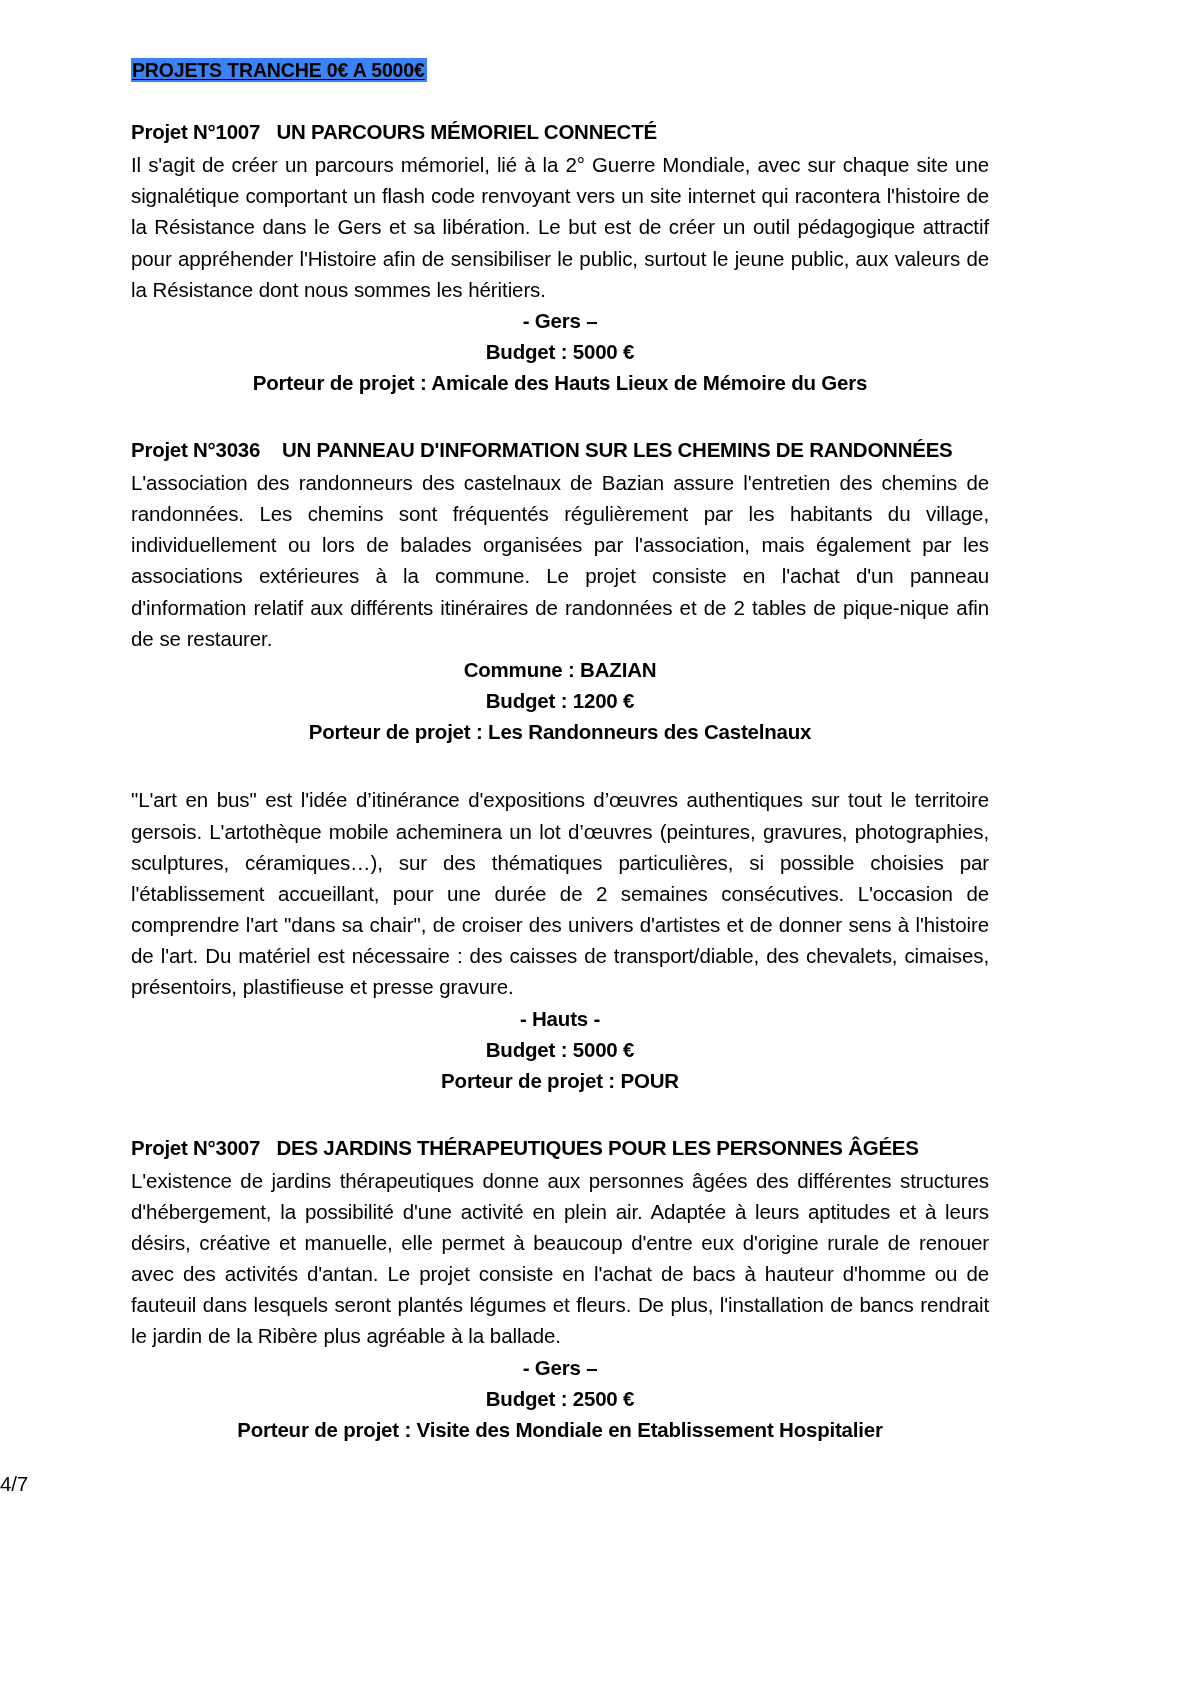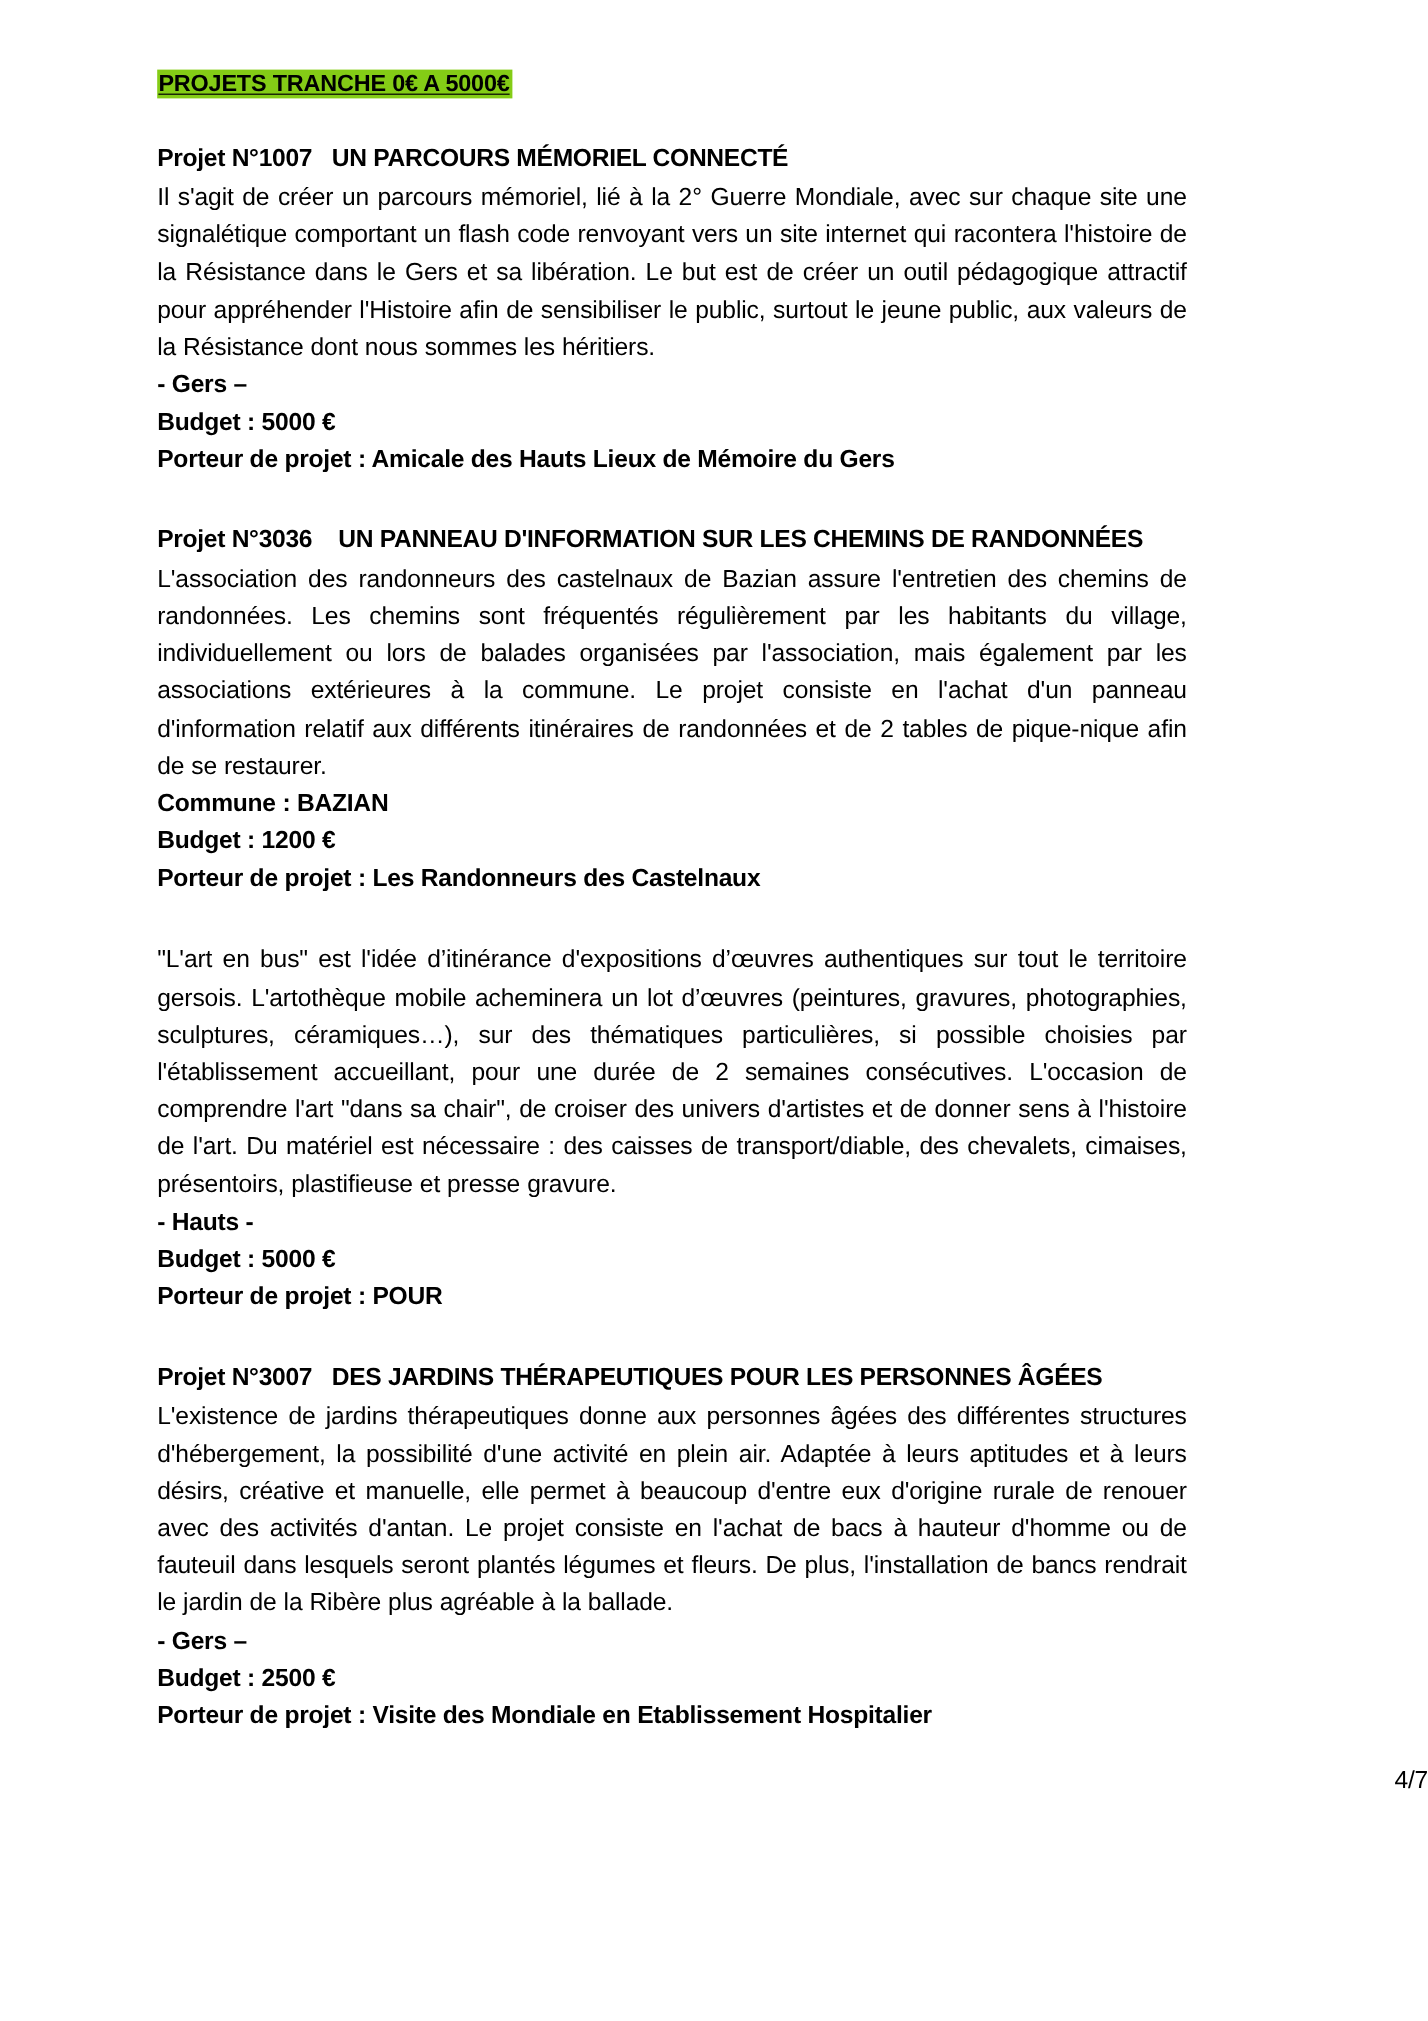--- a/index.html
+++ b/index.html
@@ -30,21 +30,21 @@
     top: 57px;
     width: 858px;
   }
 
   
   .section-title-wrap {
     margin: 0 0 34px 0;
   }
   .section-title {
     display: inline;
-    background-color: #84cc16;
+    background-color: #3b82f6;
     font-weight: bold;
     font-size: 19.5px;
     letter-spacing: -0.15px;
     text-decoration: underline;
     text-underline-offset: 2px;
     line-height: 1.35;
     padding: 1px 2px 1px 1px;
     white-space: pre;
   }
 
@@ -74,29 +74,30 @@
     hyphens: none;
   }
 
   .detail-line {
     font-weight: bold;
     font-size: 20.5px;
     line-height: 1.52;
     letter-spacing: -0.2px;
     margin: 0;
     white-space: pre;
+    text-align: center;
   }
 
   
   .footer {
     position: absolute;
     left: 0;
     top: 1472px;
     width: 1190px;
-    text-align: right;
+    text-align: left;
     font-size: 20.5px;
     letter-spacing: -0.2px;
     color: #000000;
   }
 </style>
 </head>
 <body>
 
 <div class="page">
   <div class="content">

